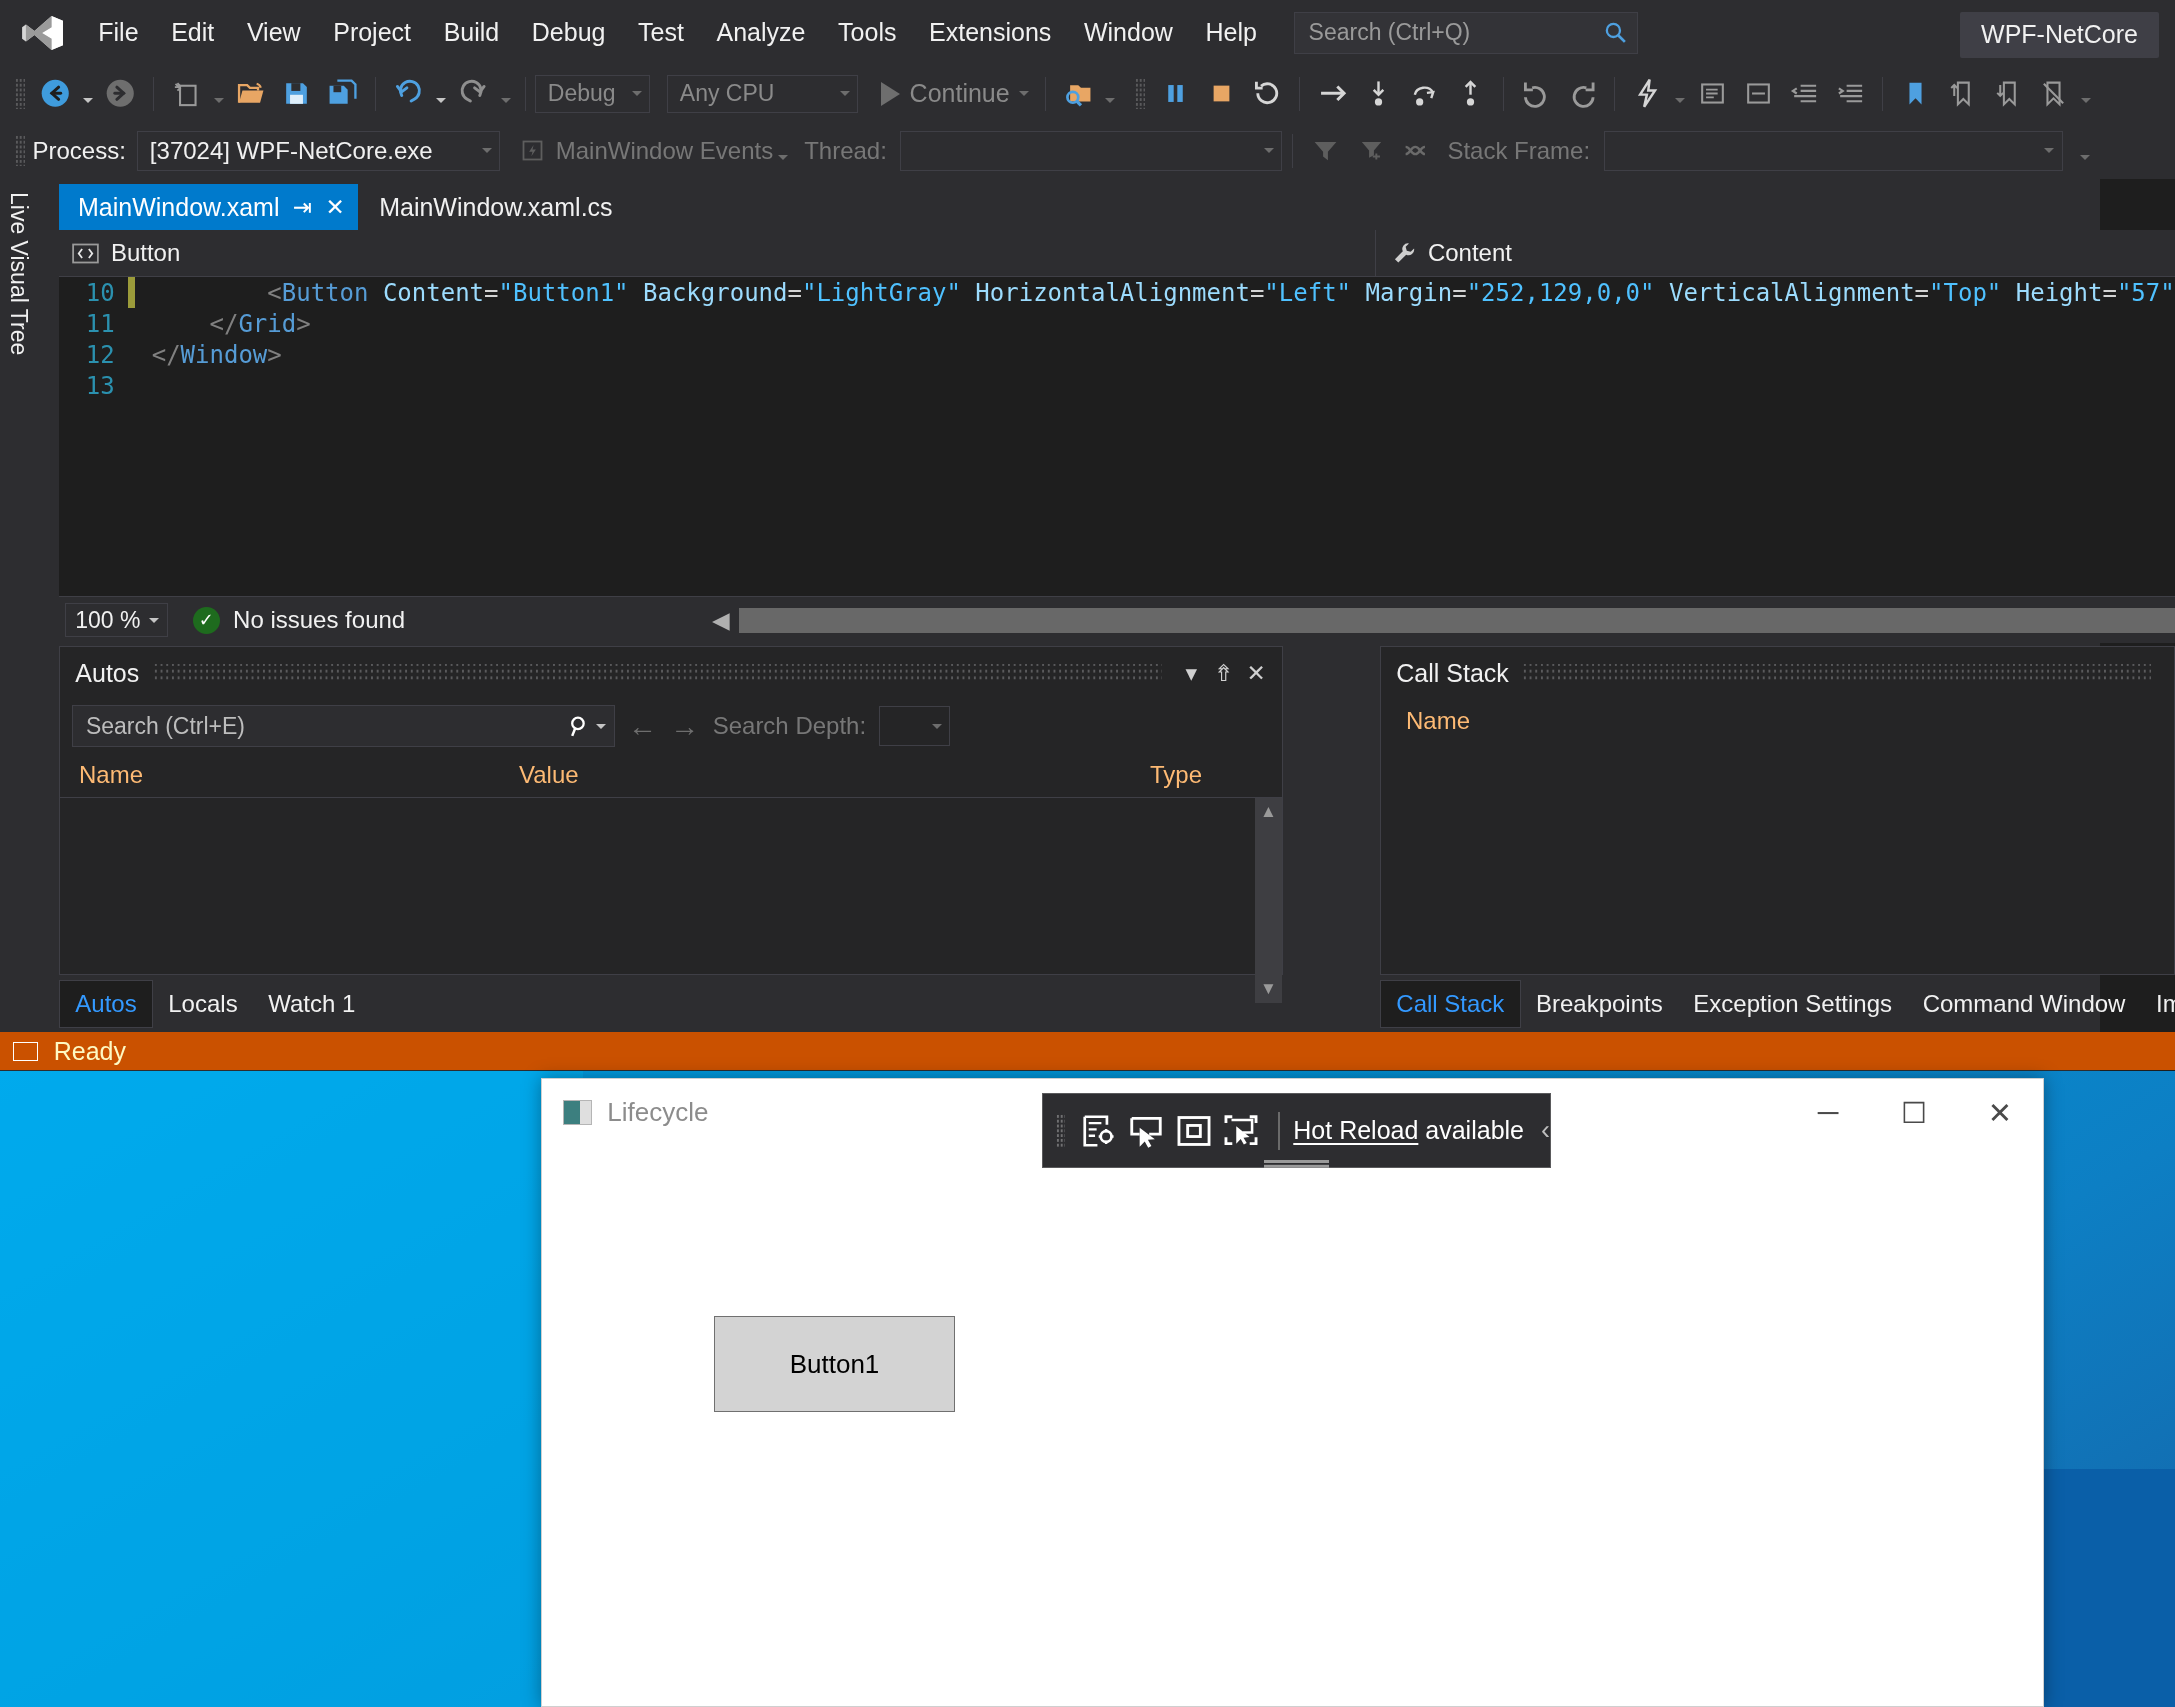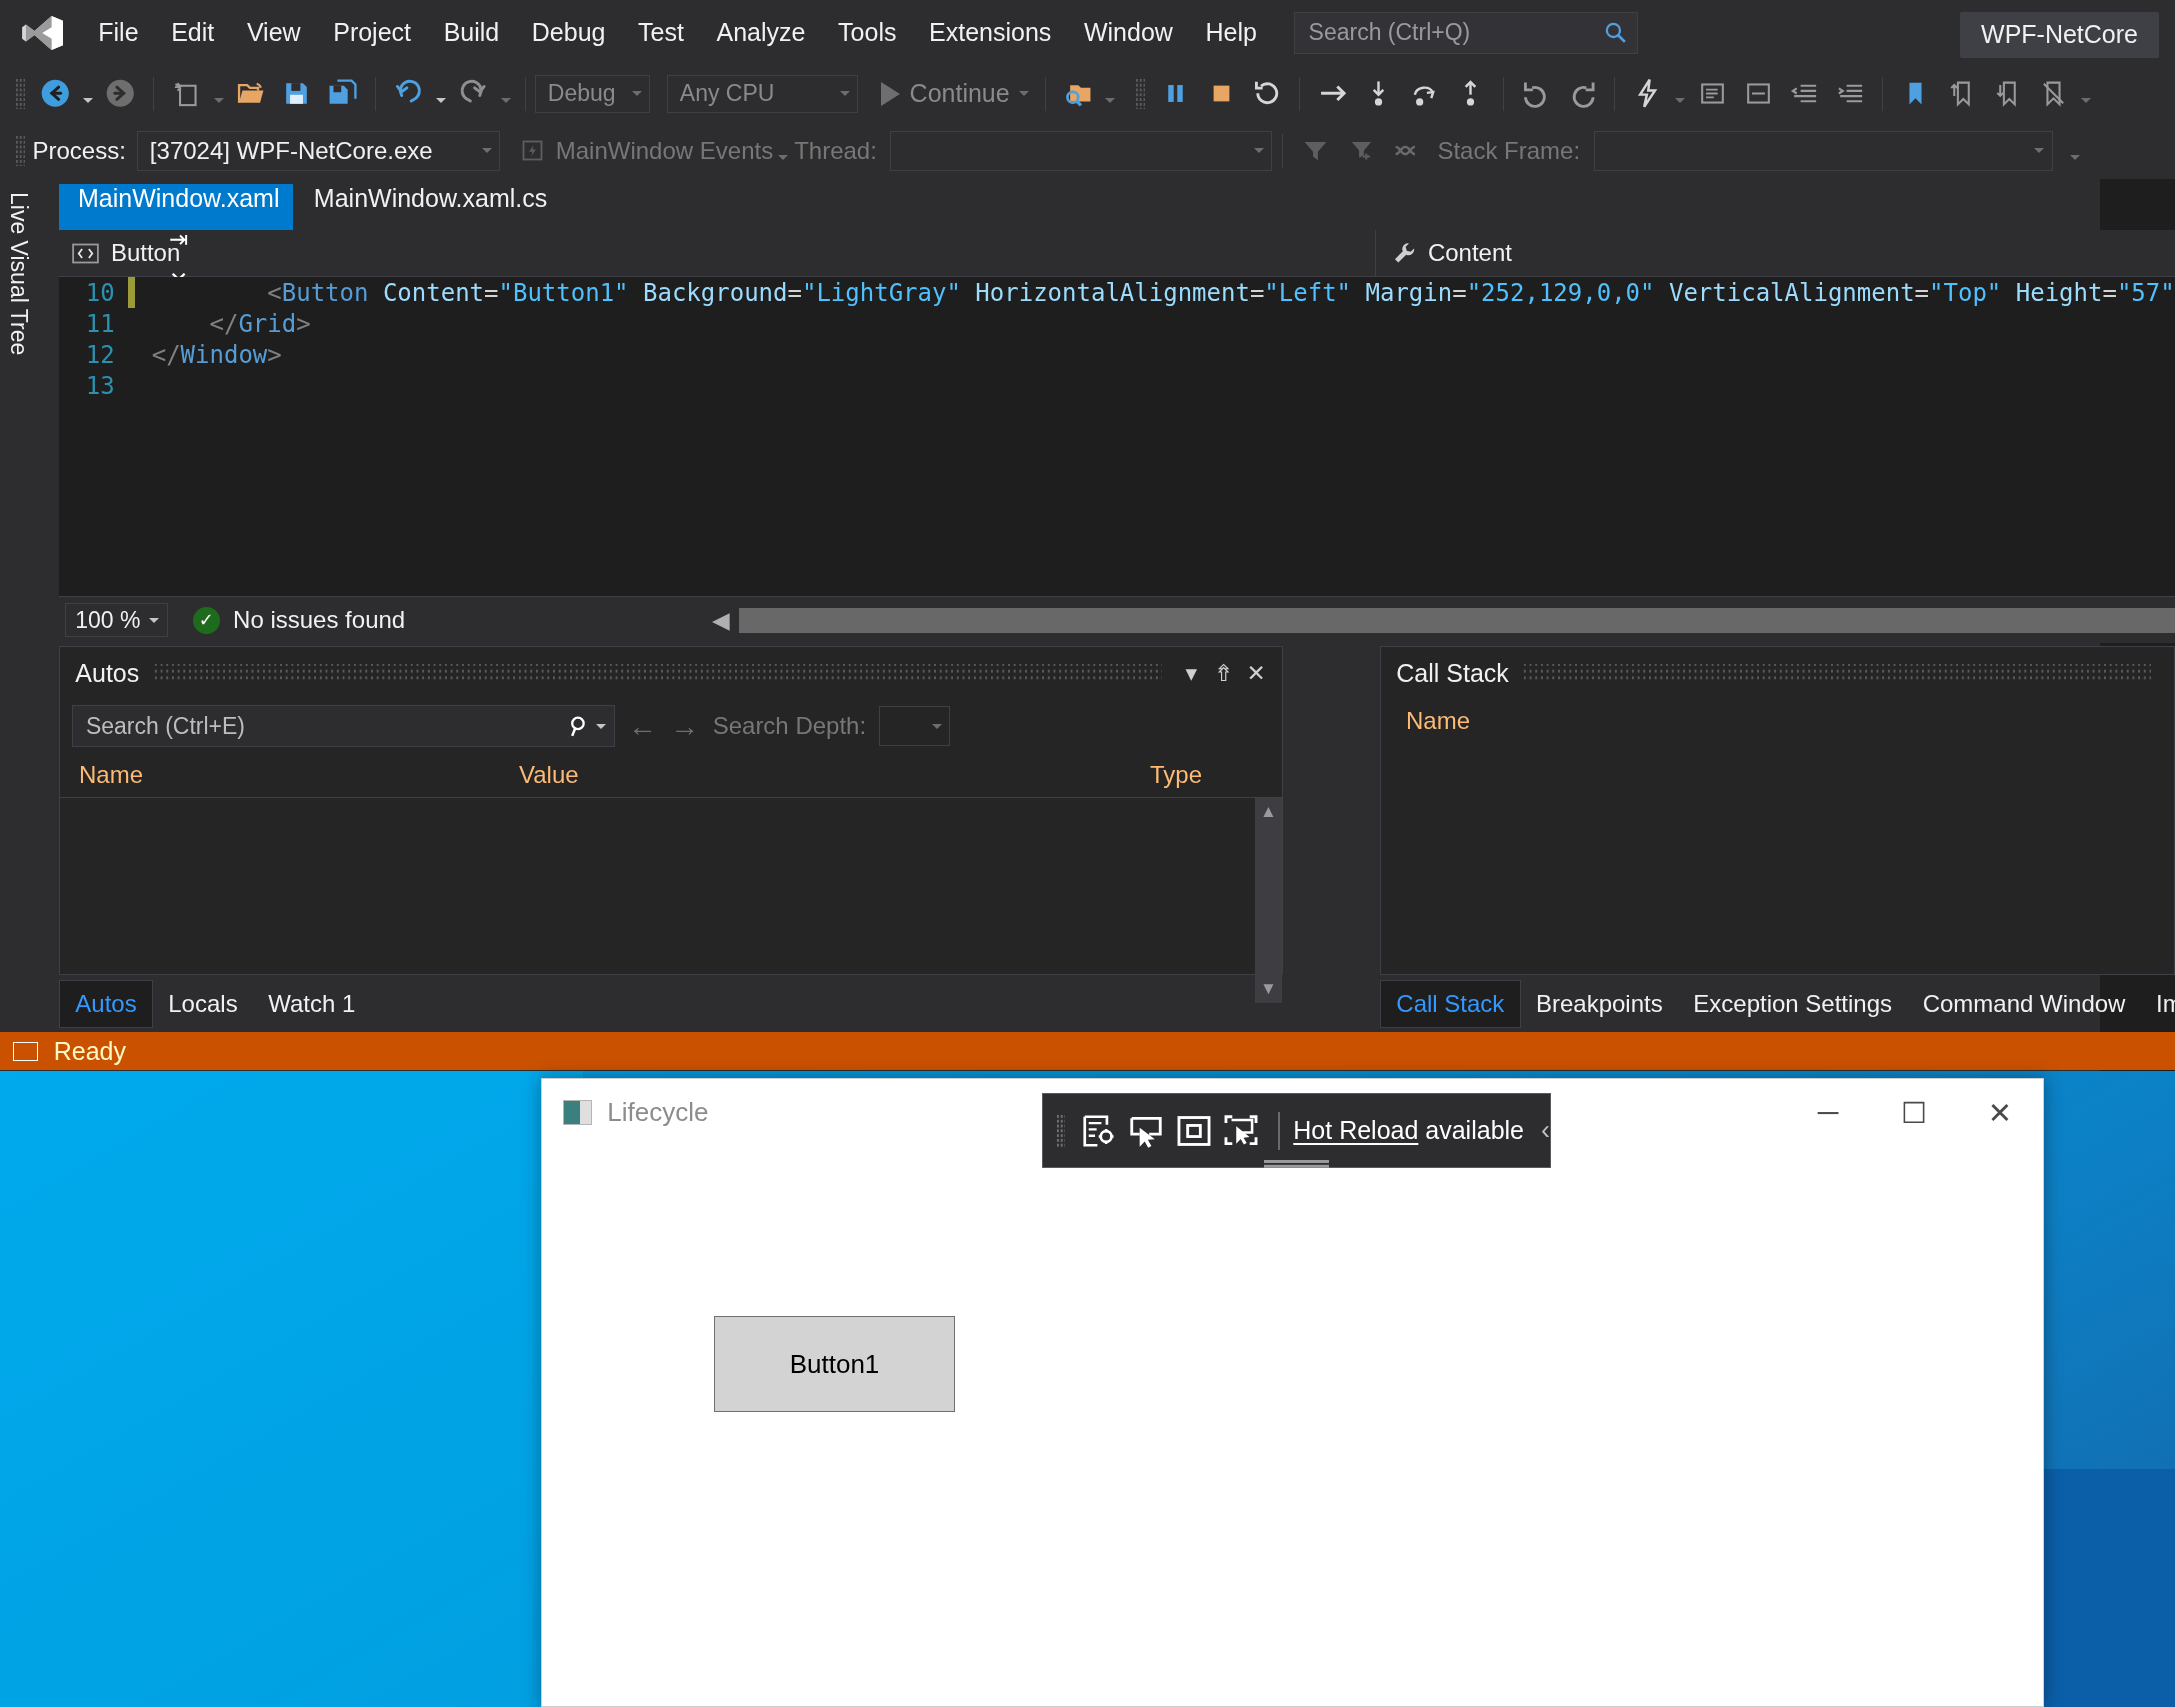--- a/index.html
+++ b/index.html
@@ -41,21 +41,21 @@
   
   .toolbar2{position:absolute;left:0;top:122px;width:2176px;height:57px;background:#2d2d30;display:flex;align-items:center;}
   .lbl{color:#f1f1f1;font-size:24px;white-space:nowrap;}
   .lbl.dim{color:#777;}
   .field{height:40px;border:1px solid #3f3f46;background:#2d2d30;display:flex;align-items:center;
     justify-content:space-between;padding:0 7.6px 0 11.5px;box-sizing:border-box;color:#f1f1f1;font-size:24px;}
 
   
   .editor-wrap{position:absolute;left:59px;top:184px;width:2116px;height:459px;}
   .tabrow{height:46px;display:flex;align-items:flex-end;}
-  .tab{height:46px;display:flex;align-items:center;padding:0 13.4px 0 19px;font-size:25px;gap:13.4px;box-sizing:border-box;flex-direction:column;}
+  .tab{height:46px;display:flex;align-items:center;padding:0 13.4px 0 19px;font-size:25px;gap:13.4px;box-sizing:border-box;}
   .tab.active{background:#007acc;color:#fff;}
   .tab.inactive{background:#2d2d30;color:#f1f1f1;padding:0 21px;}
   .tab .pin,.tab .x{font-size:23px;color:#fff;}
   .crumbbar{height:46px;background:#2d2d30;display:flex;align-items:center;border-bottom:1px solid #3f3f46;}
   .crumb-left{flex:1;display:flex;align-items:center;gap:11.5px;padding-left:13.4px;border-right:1px solid #3f3f46;height:46px;box-sizing:border-box;}
   .crumb-right{width:799px;display:flex;align-items:center;gap:9.6px;padding-left:15.3px;height:46px;box-sizing:border-box;}
   .crumb-txt{color:#f1f1f1;font-size:24px;}
   .codebox{background:#1e1e1e;height:319px;position:relative;overflow:hidden;}
   .code-line{display:flex;height:31px;align-items:center;font-family:"DejaVu Sans Mono",monospace;font-size:24px;white-space:pre;}
   .gutter{width:69px;text-align:right;color:#2b91af;padding-right:13.4px;box-sizing:border-box;flex:none;}
@@ -424,21 +424,21 @@
     <div class="tb-btn" style="margin-left:11.5px">
       <svg width="27" height="27" viewBox="0 0 24 24">
           <rect x="4" y="4" width="16" height="16" fill="none" stroke="#5e5e5e" stroke-width="1.6"></rect>
           <path d="M13 7 L9 13 h3 l-1 4 l4 -6 h-3 Z" fill="#5e5e5e"></path>
         </svg>
     </div>
     <div class="lbl dim">MainWindow Events</div>
     <div class="tb-caret">
         <div class="caret-d caret-dim"></div>
       </div>
-    <div class="lbl dim" style="margin-left:2px">Thread:</div>
+    <div class="lbl dim" style="margin-left:12px">Thread:</div>
     <div class="field" style="width:382px;margin-left:13.4px;">
       <span></span>
       <span class="caret-d caret-dim"></span>
     </div>
     <div class="tb-sep"></div>
     <div class="tb-btn">
       <svg width="29" height="29" viewBox="0 0 24 24">
           <path d="M3 5 h18 l-7 8 v7 l-4 -3 v-4 Z" fill="#5e5e5e"></path>
         </svg>
     </div>

